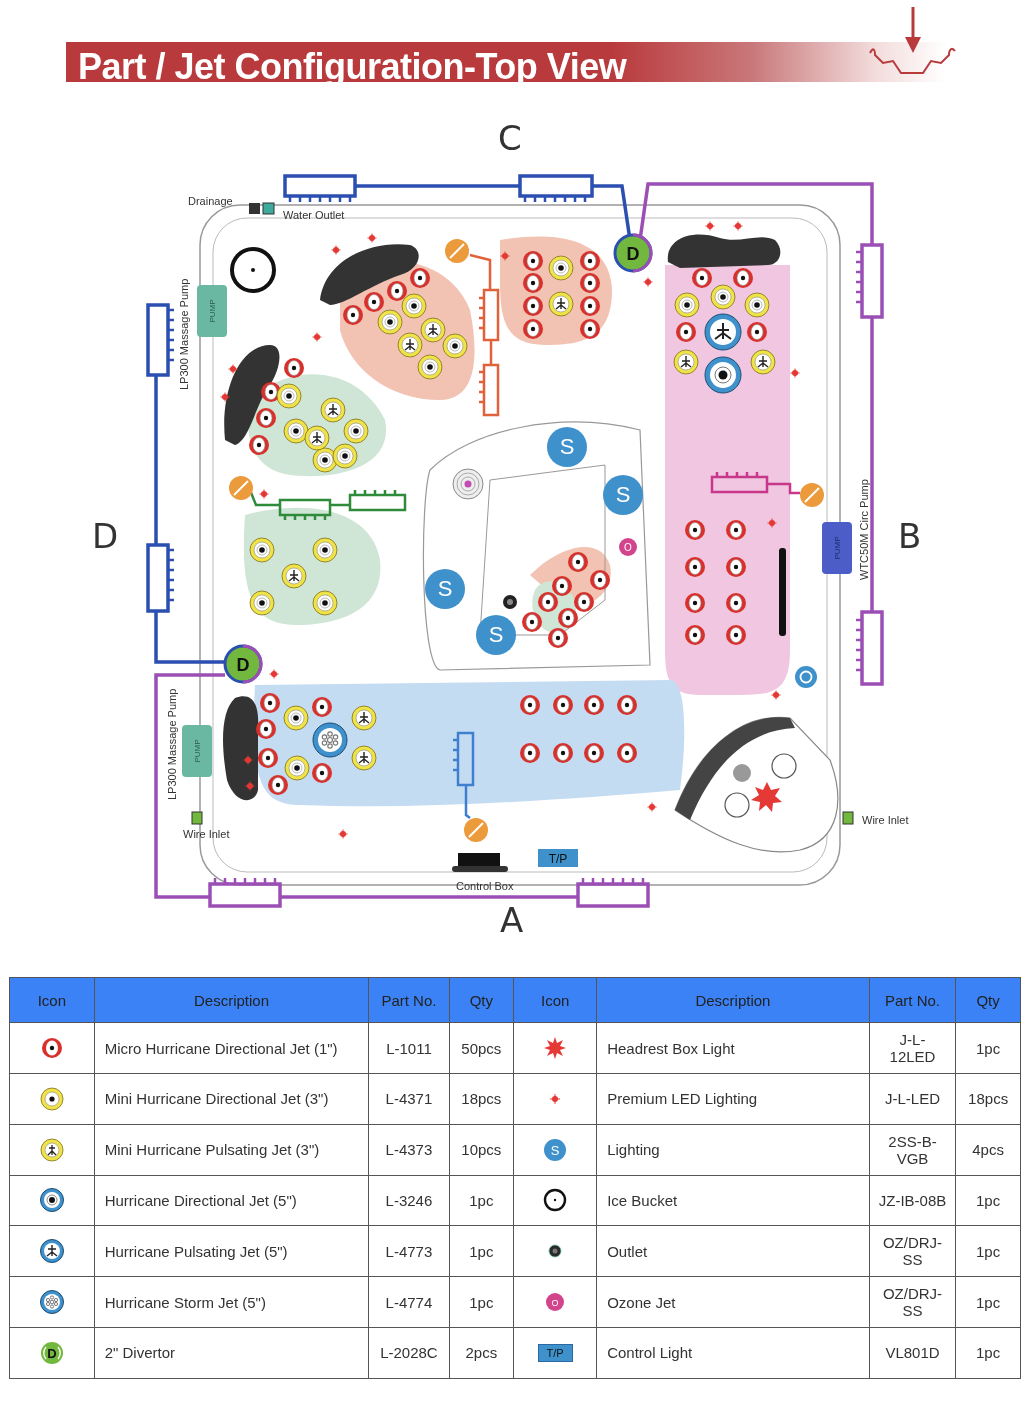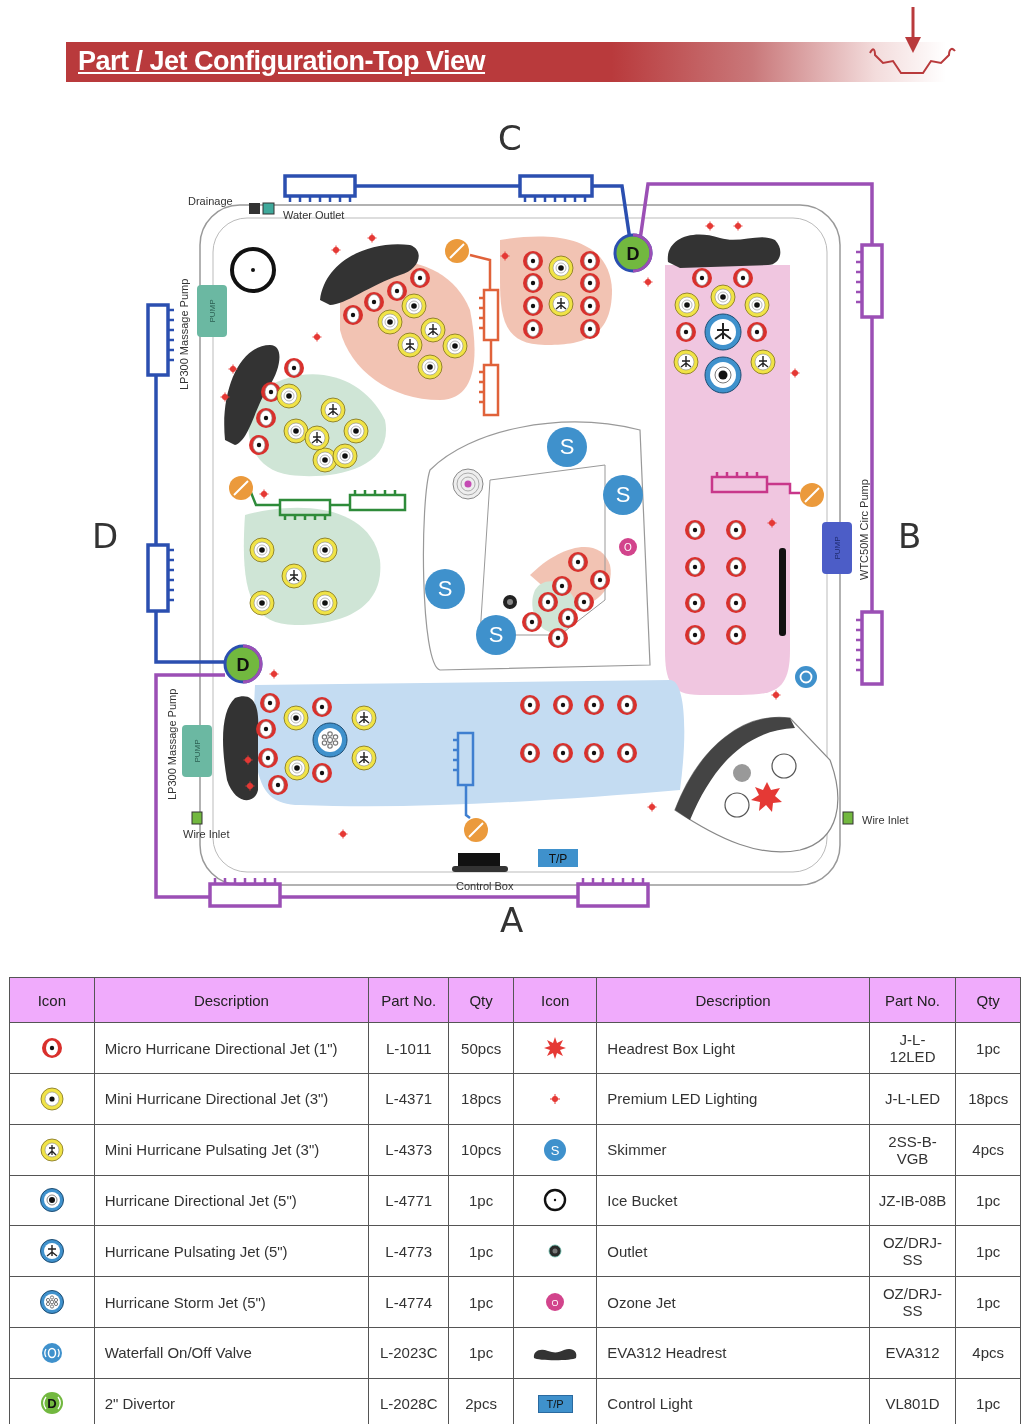--- a/index.html
+++ b/index.html
@@ -1,25 +1,25 @@
 <!DOCTYPE html>
 <html><head>
 <meta charset="utf-8">
 <style>
   html,body{margin:0;padding:0;background:#fff;}
   body{width:1032px;height:1424px;position:relative;overflow:hidden;font-family:"Liberation Sans",sans-serif;}
   .banner{position:absolute;left:66px;top:42px;width:880px;height:40px;
     background:linear-gradient(90deg,#b93a3c 0%,#b93a3c 62%,#c9787a 78%,#f3dcdc 92%,#ffffff 100%);}
-  .banner-title{position:absolute;left:12px;top:4px;color:#fff;font-size:27px;font-weight:bold;letter-spacing:-0.5px;
-    font-family:"Liberation Sans",sans-serif;text-decoration:underline;}
+  .banner-title{position:absolute;left:12px;top:4px;color:#fff;font-size:36px;font-weight:bold;letter-spacing:-0.5px;
+    font-family:"Liberation Sans",sans-serif;}
   .corner-icon{position:absolute;left:865px;top:5px;width:95px;height:75px;}
   #diagram{position:absolute;left:80px;top:110px;width:880px;height:830px;}
   .side-label{position:absolute;font-size:34px;color:#333;font-family:"DejaVu Sans",sans-serif;}
   .legend-table{position:absolute;left:9px;top:977px;width:1012px;border-collapse:collapse;font-size:15px;color:#333;}
-  .legend-table th{background:#f0abfc;font-weight:normal;height:42px;border:1.5px solid #555;font-size:15px;color:#222;}
+  .legend-table th{background:#3b82f6;font-weight:normal;height:42px;border:1.5px solid #555;font-size:15px;color:#222;}
   .legend-table td{height:33.5px;border:1.5px solid #555;padding:0 0 0 10px;}
   .legend-table td.c{text-align:center;padding:8px;}
   .legend-table td.ic{text-align:center;padding:0;width:82px;}
   .ico{display:inline-block;vertical-align:middle;}
 </style>
 </head>
 <body>
 
 <div class="banner">
   <span class="banner-title">Part / Jet Configuration-Top View</span>
@@ -420,33 +420,33 @@
             <circle cx="12" cy="12" r="7" fill="#fff" stroke="#888" stroke-width="0.6"></circle>
             <path d="M12,7 L12,17 M12,13 L8,17 M12,13 L16,17 M9,10 L15,10" stroke="#222" stroke-width="1.3" fill="none"></path>
           </svg></td>
         <td>Mini Hurricane Pulsating Jet (3")</td>
         <td class="c">L-4373</td>
         <td class="c">10pcs</td>
         <td class="ic"><svg class="ico" width="24" height="24" viewBox="0 0 24 24">
             <circle cx="12" cy="12" r="11" fill="#3f91cc"></circle>
             <text x="12" y="17" font-size="13" text-anchor="middle" fill="#fff" font-family="Liberation Sans, sans-serif">S</text>
           </svg></td>
-        <td>Skimmer</td>
+        <td>Lighting</td>
         <td class="c">2SS-B-VGB</td>
         <td class="c">4pcs</td>
       </tr>
       <tr>
         <td class="ic"><svg class="ico" width="24" height="24" viewBox="0 0 24 24">
             <circle cx="12" cy="12" r="11.5" fill="#3f91cc" stroke="#1e4d73"></circle>
             <circle cx="12" cy="12" r="8" fill="#fff"></circle>
             <circle cx="12" cy="12" r="5" fill="#fff" stroke="#555" stroke-width="0.7"></circle>
             <circle cx="12" cy="12" r="3" fill="#111"></circle>
           </svg></td>
         <td>Hurricane Directional Jet (5")</td>
-        <td class="c">L-4771</td>
+        <td class="c">L-3246</td>
         <td class="c">1pc</td>
         <td class="ic"><svg class="ico" width="24" height="24" viewBox="0 0 24 24">
             <circle cx="12" cy="12" r="10" fill="none" stroke="#111" stroke-width="2.4"></circle>
             <circle cx="12" cy="12" r="1.2" fill="#111"></circle>
           </svg></td>
         <td>Ice Bucket</td>
         <td class="c">JZ-IB-08B</td>
         <td class="c">1pc</td>
       </tr>
       <tr>
@@ -486,36 +486,20 @@
         <td class="ic"><svg class="ico" width="24" height="24" viewBox="0 0 24 24">
             <circle cx="12" cy="12" r="9" fill="#d2448c"></circle>
             <text x="12" y="15.5" font-size="9" text-anchor="middle" fill="#fff" font-family="Liberation Sans, sans-serif">O</text>
           </svg></td>
         <td>Ozone Jet</td>
         <td class="c">OZ/DRJ-SS</td>
         <td class="c">1pc</td>
       </tr>
       <tr>
         <td class="ic"><svg class="ico" width="24" height="24" viewBox="0 0 24 24">
-            <circle cx="12" cy="12" r="10" fill="#3f91cc"></circle>
-            <ellipse cx="12" cy="12" rx="3.5" ry="4.5" fill="none" stroke="#fff" stroke-width="1.5"></ellipse>
-            <path d="M6,8 C4.5,10.5 4.5,13.5 6,16 M18,8 C19.5,10.5 19.5,13.5 18,16" stroke="#fff" stroke-width="1.3" fill="none"></path>
-          </svg></td>
-        <td>Waterfall On/Off Valve</td>
-        <td class="c">L-2023C</td>
-        <td class="c">1pc</td>
-        <td class="ic"><svg class="ico" width="46" height="18" viewBox="0 0 46 18">
-            <path d="M2,14 C1,7 8,4 16,7 C22,9 26,9 32,6 C40,3 46,7 44,14 C40,17 6,17 2,14 Z" fill="#333"></path>
-          </svg></td>
-        <td>EVA312 Headrest</td>
-        <td class="c">EVA312</td>
-        <td class="c">4pcs</td>
-      </tr>
-      <tr>
-        <td class="ic"><svg class="ico" width="24" height="24" viewBox="0 0 24 24">
             <circle cx="12" cy="12" r="11" fill="#72b83f"></circle>
             <path d="M6,6 C3,10 3,14 6,18 M18,6 C21,10 21,14 18,18" stroke="#fff" stroke-width="1.3" fill="none"></path>
             <text x="12" y="17" font-size="13" font-weight="bold" text-anchor="middle" fill="#111" font-family="Liberation Sans, sans-serif">D</text>
           </svg></td>
         <td>2" Divertor</td>
         <td class="c">L-2028C</td>
         <td class="c">2pcs</td>
         <td class="ic"><span class="ico" style="background:#3f91cc;color:#111;font-size:11px;padding:2px 8px;border:1px solid #2a6aa0;">T/P</span></td>
         <td>Control Light</td>
         <td class="c">VL801D</td>

